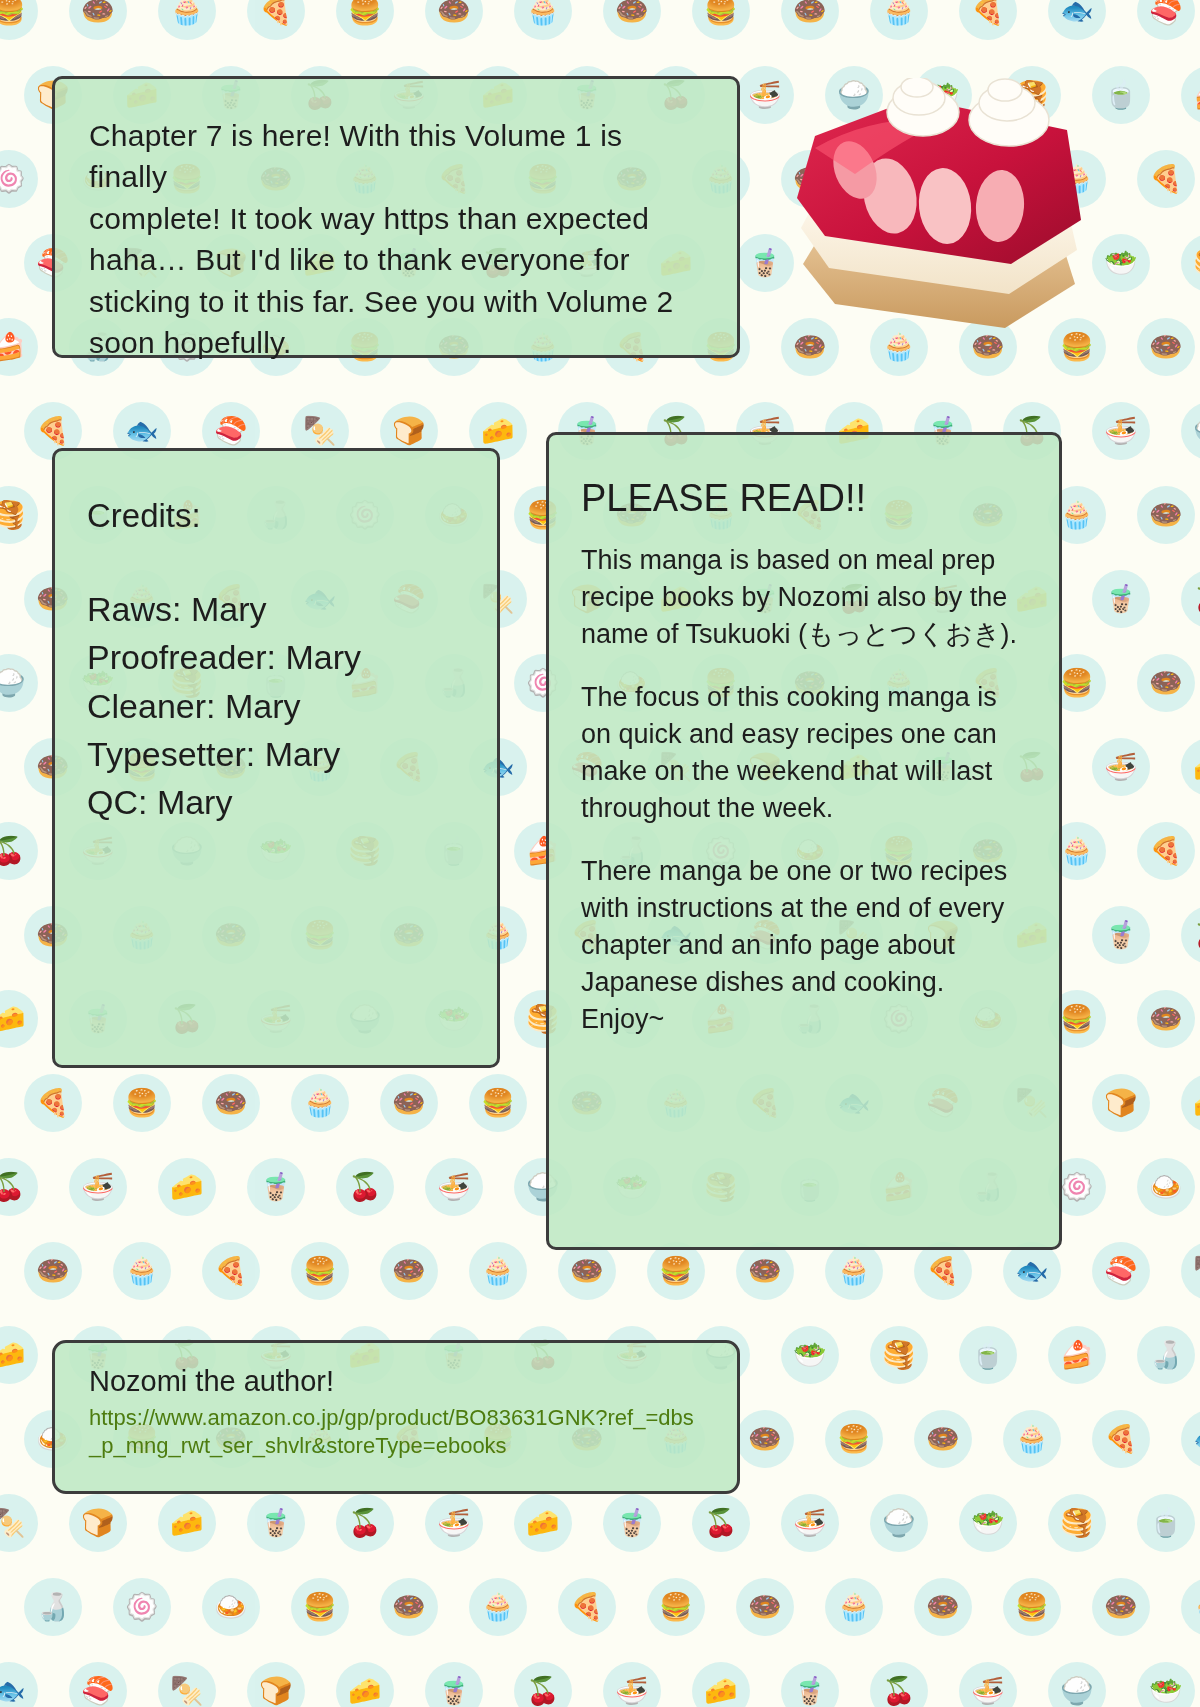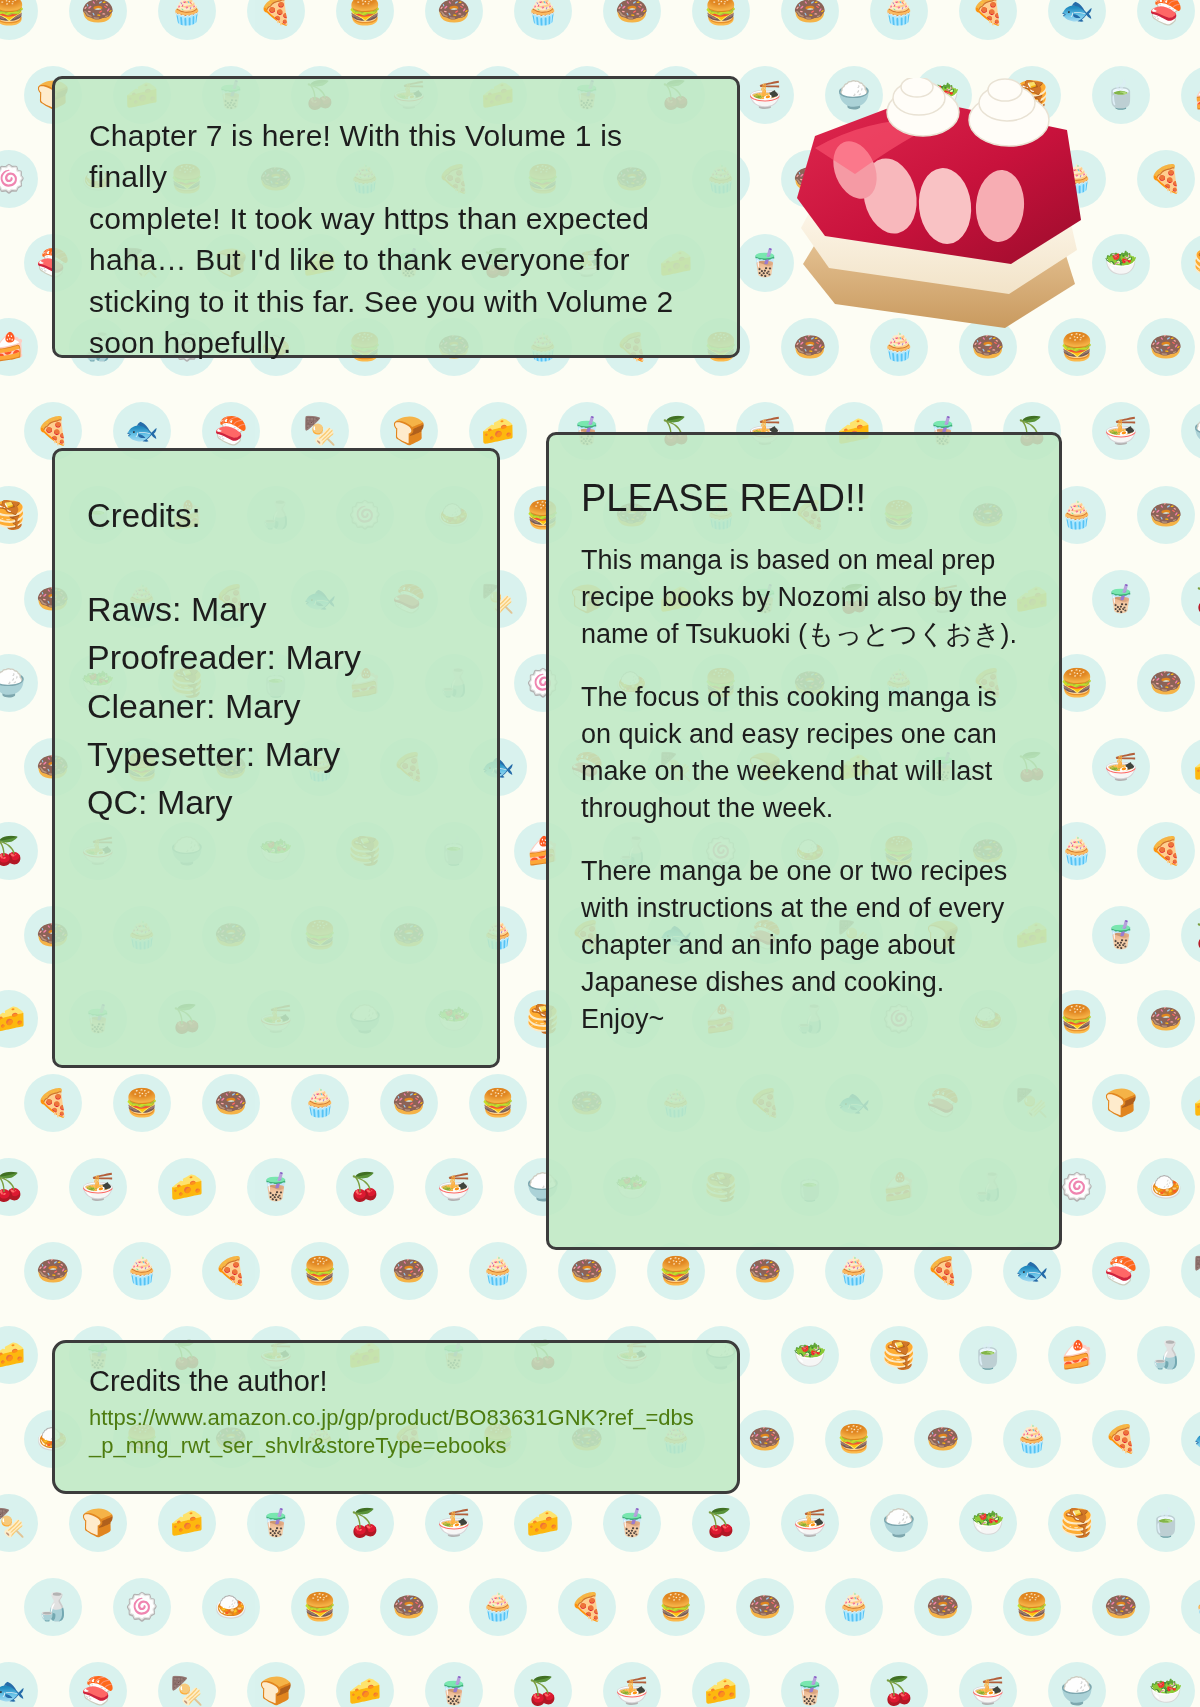--- a/index.html
+++ b/index.html
@@ -488,15 +488,15 @@
 </div>
 
 <div class="panel" id="read-panel">
   <div class="read-title">PLEASE READ!!</div>
   <p>This manga is based on meal prep recipe books by Nozomi also by the name of Tsukuoki (もっとつくおき).</p>
   <p>The focus of this cooking manga is on quick and easy recipes one can make on the weekend that will last throughout the week.</p>
   <p>There manga be one or two recipes with instructions at the end of every chapter and an info page about Japanese dishes and cooking. Enjoy~</p>
 </div>
 
 <div class="panel" id="support-panel">
-  <div class="support-title">Credits the author!</div>
+  <div class="support-title">Nozomi the author!</div>
   <div class="support-url">https://www.amazon.co.jp/gp/product/BO83631GNK?ref_=dbs_p_mng_rwt_ser_shvlr&amp;storeType=ebooks</div>
 </div>
 
 </body></html>

